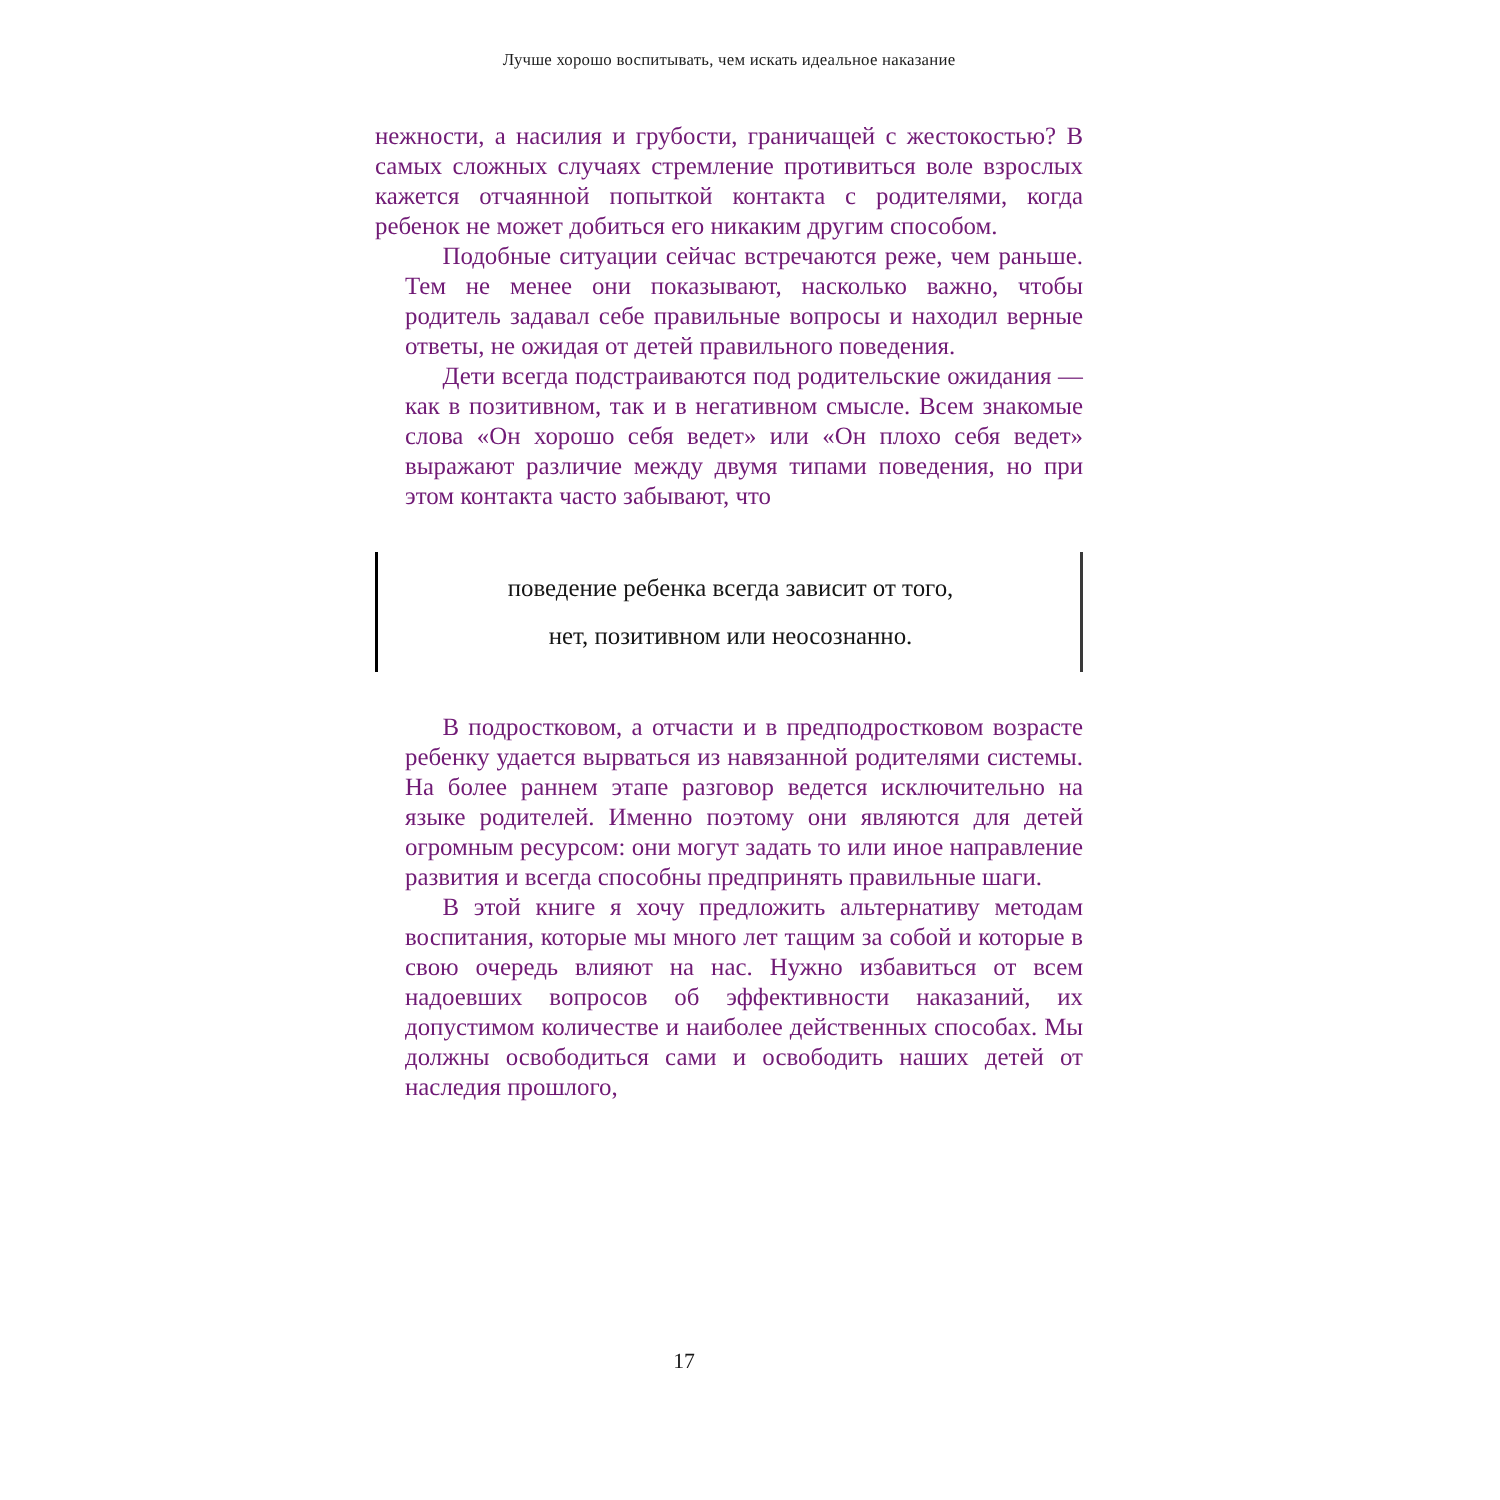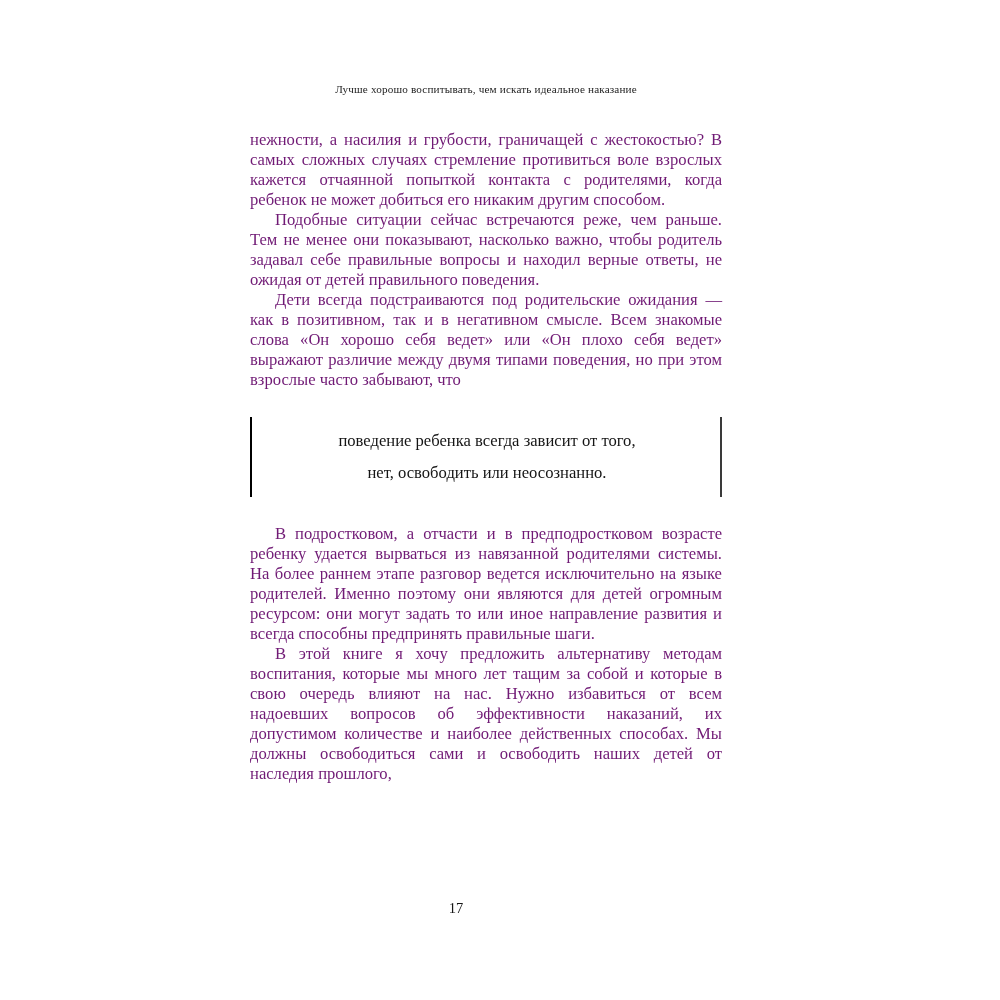--- a/index.html
+++ b/index.html
@@ -25,38 +25,39 @@
     left: 250px;
     top: 0;
     width: 472px;
     height: 1000px;
   }
   .running-head {
     font-size: 11.2px;
     letter-spacing: 0.15px;
     color: #1d1d1d;
     text-align: center;
-    margin-top: 83px;
+    margin-top: 34px;
     font-family: "Liberation Serif", "DejaVu Serif", serif;
   }
   .body-text {
     margin-top: 35px;
     font-size: 16.6px;
     line-height: 20px;
     text-align: justify;
     text-justify: inter-word;
     color: #701a75;
     -webkit-hyphens: manual;
     hyphens: manual;
   }
   .body-text p {
     margin: 0;
   }
   .body-text p.indent {
     text-indent: 25px;
+    margin-left: 20px;
   }
   .pull-quote {
     margin: 27px 0 27px 0;
     padding: 8px 14px 8px 16px;
     border-left: 2px solid #000000;
     border-right: 2px solid #3a3a3a;
     text-align: center;
     font-size: 16.6px;
     line-height: 32px;
     color: #151515;
@@ -82,26 +83,26 @@
 <body>
 
 <div class="page">
   <div class="content">
 
     <div class="running-head">Лучше хорошо воспитывать, чем искать идеальное наказание</div>
 
     <div class="body-text">
       <p>нежности, а насилия и грубости, граничащей с жестокостью? В самых сложных случаях стремление противиться воле взрослых кажется отчаянной попыткой контакта с родителями, когда ребенок не может добиться его никаким другим способом.</p>
       <p class="indent">Подобные ситуации сейчас встречаются реже, чем раньше. Тем не менее они показывают, насколько важно, чтобы родитель задавал себе правильные вопросы и находил верные ответы, не ожидая от детей правильного поведения.</p>
-      <p class="indent">Дети всегда подстраиваются под родительские ожидания — как в позитивном, так и в негативном смысле. Всем знакомые слова «Он хорошо себя ведет» или «Он плохо себя ведет» выражают различие между двумя типами поведения, но при этом взрослые часто забывают, что</p>
+      <p class="indent">Дети всегда подстраиваются под родительские ожидания — как в позитивном, так и в негативном смысле. Всем знакомые слова «Он хорошо себя ведет» или «Он плохо себя ведет» выражают различие между двумя типами поведения, но при этом контакта часто забывают, что</p>
     </div>
 
     <div class="pull-quote">
       <span class="line">поведение ребенка всегда зависит от того,</span>
-      <span class="line">нет, освободить или неосознанно.</span>
+      <span class="line">нет, позитивном или неосознанно.</span>
     </div>
 
     <div class="body-text after-quote">
       <p class="indent">В подростковом, а отчасти и в предподростковом возрасте ребенку удается вырваться из навязанной родителями системы. На более раннем этапе разговор ведется исключительно на языке родителей. Именно поэтому они являются для детей огромным ресурсом: они могут задать то или иное направление развития и всегда способны предпринять правильные шаги.</p>
       <p class="indent">В этой книге я хочу предложить альтернативу методам воспитания, которые мы много лет тащим за собой и которые в свою очередь влияют на нас. Нужно избавиться от всем надоевших вопросов об эффективности наказаний, их допустимом количестве и наиболее действенных способах. Мы должны освободиться сами и освободить наших детей от наследия прошлого,</p>
     </div>
 
   </div>
 
   <div class="folio">17</div>

